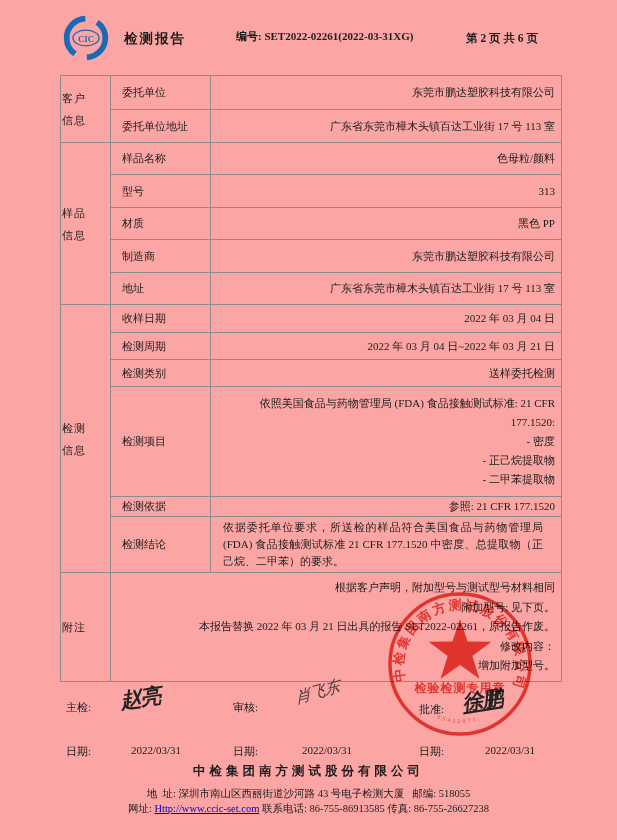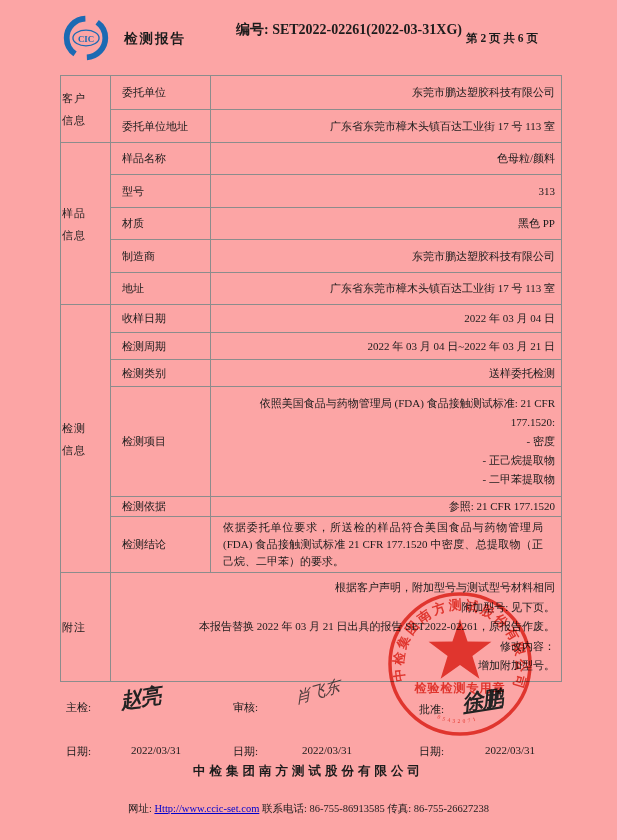--- a/index.html
+++ b/index.html
@@ -4,21 +4,21 @@
 <style>
   html,body{margin:0;padding:0;background:#e8e8e8;}
   .page{
     position:relative;width:617px;height:840px;background:#fca5a5;
     font-family:"Liberation Serif","DejaVu Serif",serif;color:#1c1c1c;
     overflow:hidden;margin:0 auto;
   }
   
   .hdr-logo{position:absolute;left:62px;top:14px;width:48px;height:48px;}
   .hdr-title{position:absolute;left:124px;top:30px;font-size:13.5px;font-weight:bold;letter-spacing:2px;}
-  .hdr-no{position:absolute;left:236px;top:21px;font-size:14px;font-weight:bold;}
+  .hdr-no{position:absolute;left:236px;top:29px;font-size:11px;font-weight:bold;}
   .hdr-page{position:absolute;left:466px;top:31px;font-size:11.5px;font-weight:bold;white-space:pre;}
   
   table.report{
     position:absolute;left:60px;top:75px;width:501px;
     border-collapse:collapse;table-layout:fixed;font-size:11px;
   }
   table.report td{border:1px solid #8c8c8c;vertical-align:middle;}
   col.c1{width:50px;} col.c2{width:100px;} col.c3{width:351px;}
   td.group{white-space:pre-line;line-height:22px;letter-spacing:1px;}
   td.label{padding:2px 4px 2px 11px;}
@@ -173,15 +173,16 @@
     <text font-size="13" font-weight="bold" fill="#df3a2c" letter-spacing="2.5" font-family="'Liberation Serif',serif">
       <textPath href="#sealArcTop" startOffset="1%">中检集团南方测试股份有限公司</textPath>
     </text>
     <text x="80" y="108" text-anchor="middle" font-size="12" font-weight="bold" fill="#df3a2c" letter-spacing="1" font-family="'Liberation Serif',serif">检验检测专用章</text>
     <text font-size="5.5" fill="#df3a2c" letter-spacing="2.5" font-family="'Liberation Serif',serif">
       <textPath href="#sealArcBottom" startOffset="12%">05432071</textPath>
     </text>
   </svg>
 
   <div class="ft-company">中检集团南方测试股份有限公司</div>
+  <div class="ft-line ft-addr">地  址: 深圳市南山区西丽街道沙河路 43 号电子检测大厦   邮编: 518055</div>
   <div class="ft-line ft-web"><span>网址: </span><span class="ft-link">Http://www.ccic-set.com</span><span> 联系电话: 86-755-86913585 传真: 86-755-26627238</span></div>
 
 </div>
 
 </body></html>

